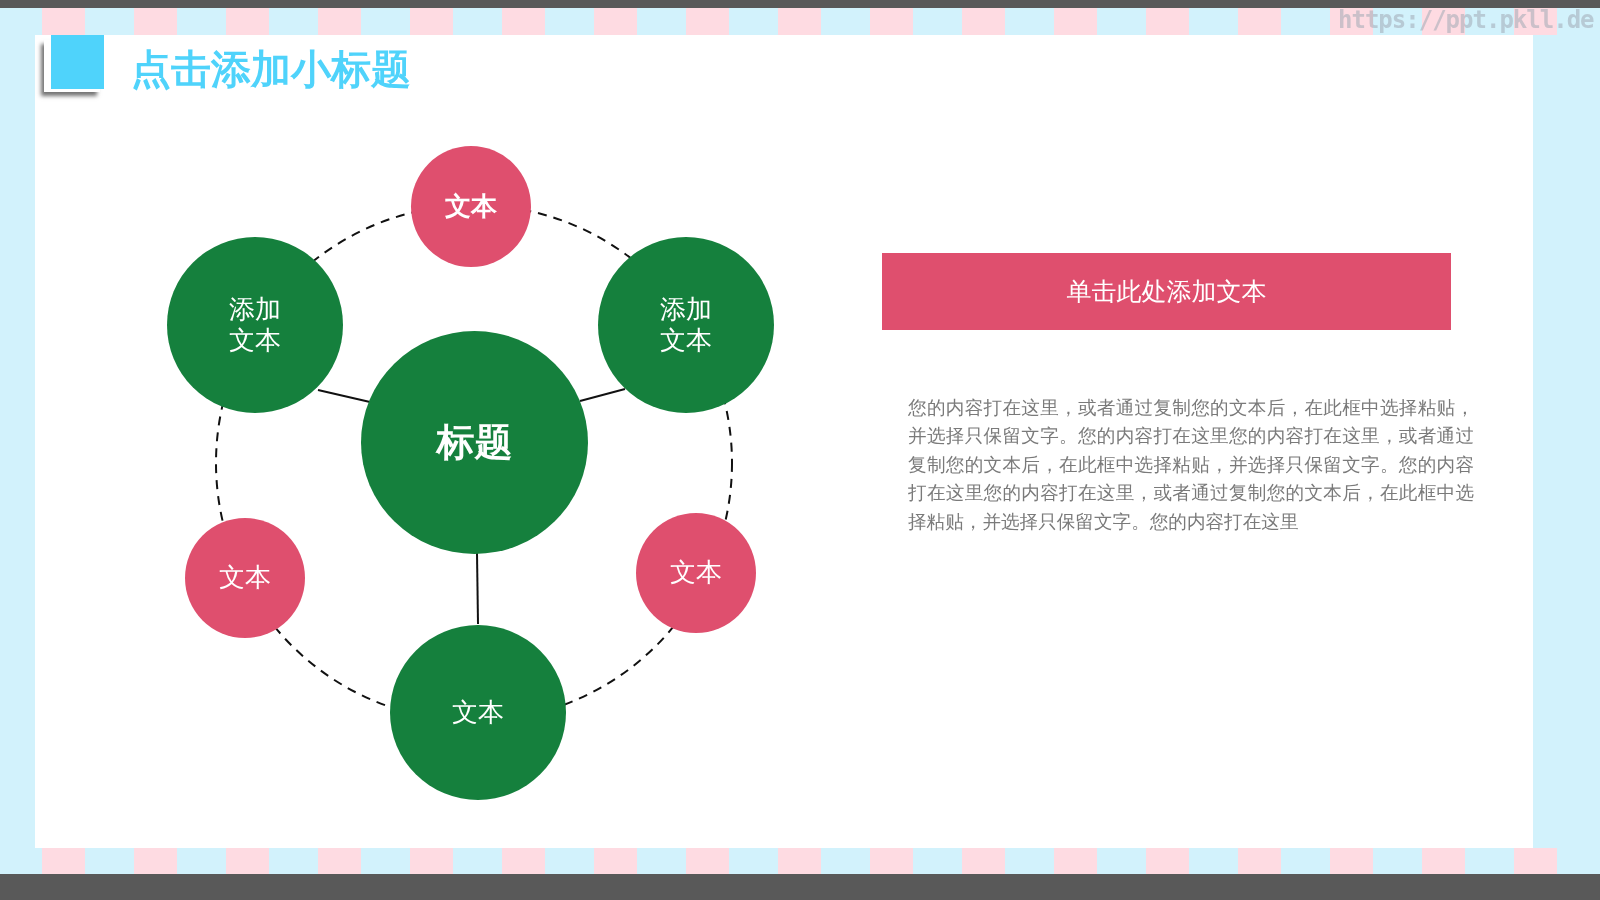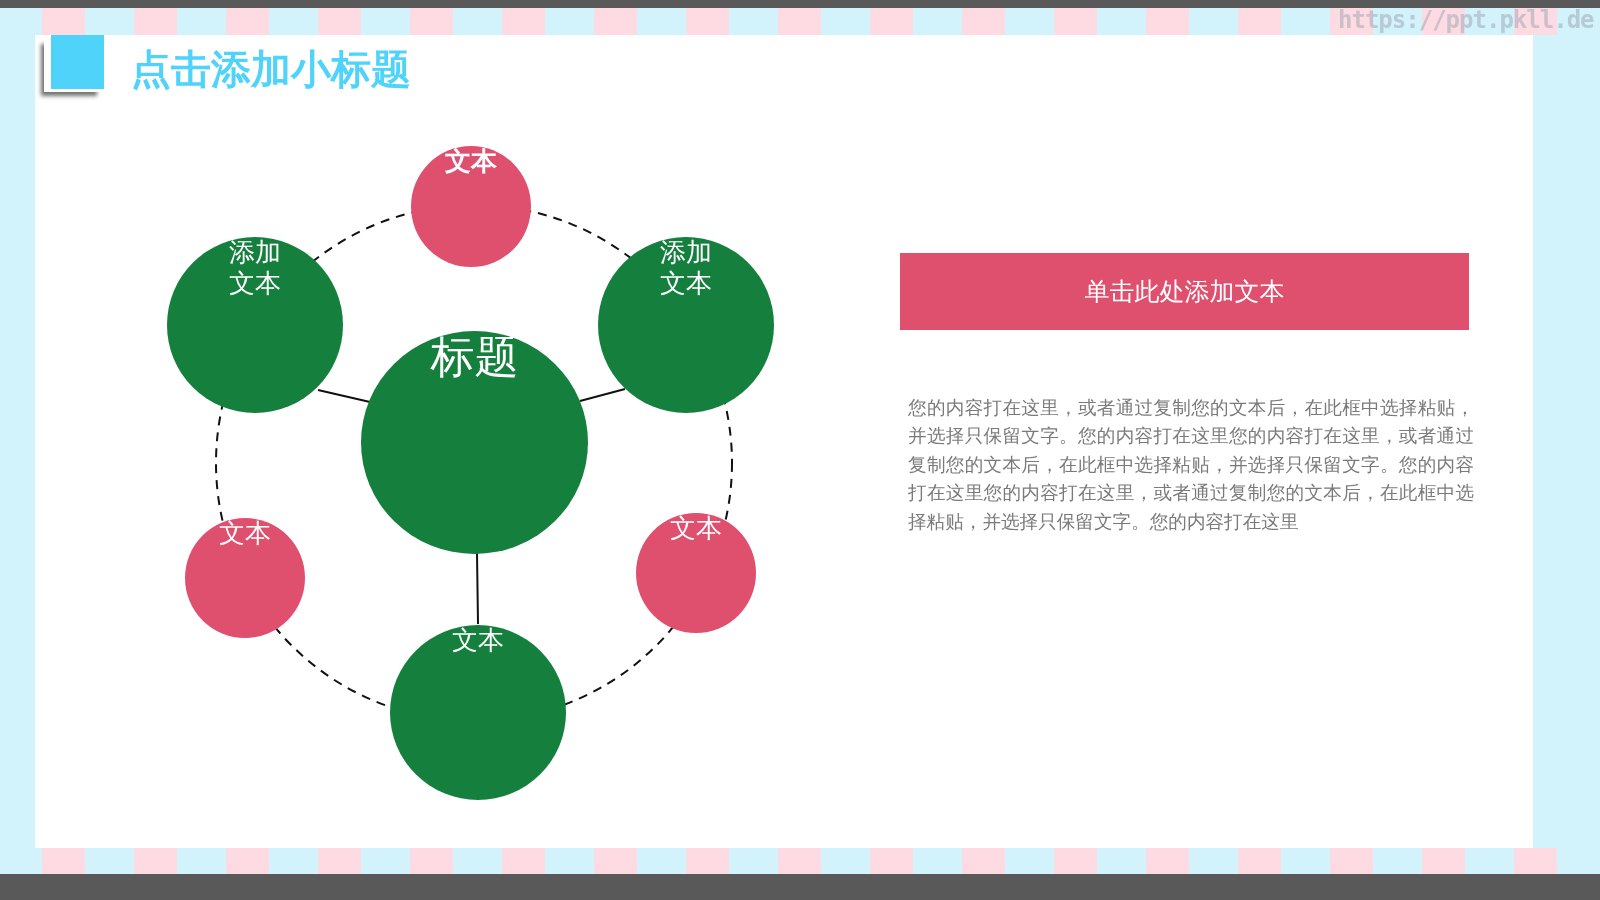--- a/index.html
+++ b/index.html
@@ -47,41 +47,40 @@
     }
     .title {
       position: absolute; left: 131px; top: 42px;
       font-size: 40px; font-weight: bold; color: #4fd3fb;
       letter-spacing: 0px;
     }
 
     .diagram { position: absolute; left: 0; top: 0; width: 900px; height: 900px; }
     .node {
       position: absolute; border-radius: 50%;
-      display: flex; align-items: flex-start; justify-content: center;
+      display: flex; align-items: center; justify-content: center;
       text-align: center; color: #ffffff;
     }
     .node.blue { background: #15803d; }
     .node.red { background: #df4f6e; }
     .node span { display: block; white-space: pre-line; line-height: 1.2; }
 
     .n-top { left: 411px; top: 146px; width: 120px; height: 121px; font-size: 26px; font-weight: bold; }
     .n-left { left: 167px; top: 237px; width: 176px; height: 176px; font-size: 26px; }
     .n-right { left: 598px; top: 237px; width: 176px; height: 176px; font-size: 26px; }
-    .n-center { left: 361px; top: 331px; width: 227px; height: 223px; font-size: 44px; }
+    .n-center { left: 361px; top: 331px; width: 227px; height: 223px; font-size: 38px; font-weight: bold; }
     .n-bl { left: 185px; top: 518px; width: 120px; height: 120px; font-size: 26px; }
     .n-br { left: 636px; top: 513px; width: 120px; height: 120px; font-size: 26px; }
     .n-bottom { left: 390px; top: 625px; width: 176px; height: 175px; font-size: 26px; }
 
     .cta {
       position: absolute; left: 882px; top: 253px; width: 569px; height: 77px;
       background: #df4f6e; color: #ffffff;
       display: flex; align-items: center; justify-content: center;
       font-size: 25px;
-      margin-left: 18px;
     }
     .body-text {
       position: absolute; left: 908px; top: 394px; width: 566px;
       font-size: 18.6px; line-height: 28.4px; color: #7a7a7a;
       text-align: justify;
     }
   </style>
 </head>
 <body>
 

